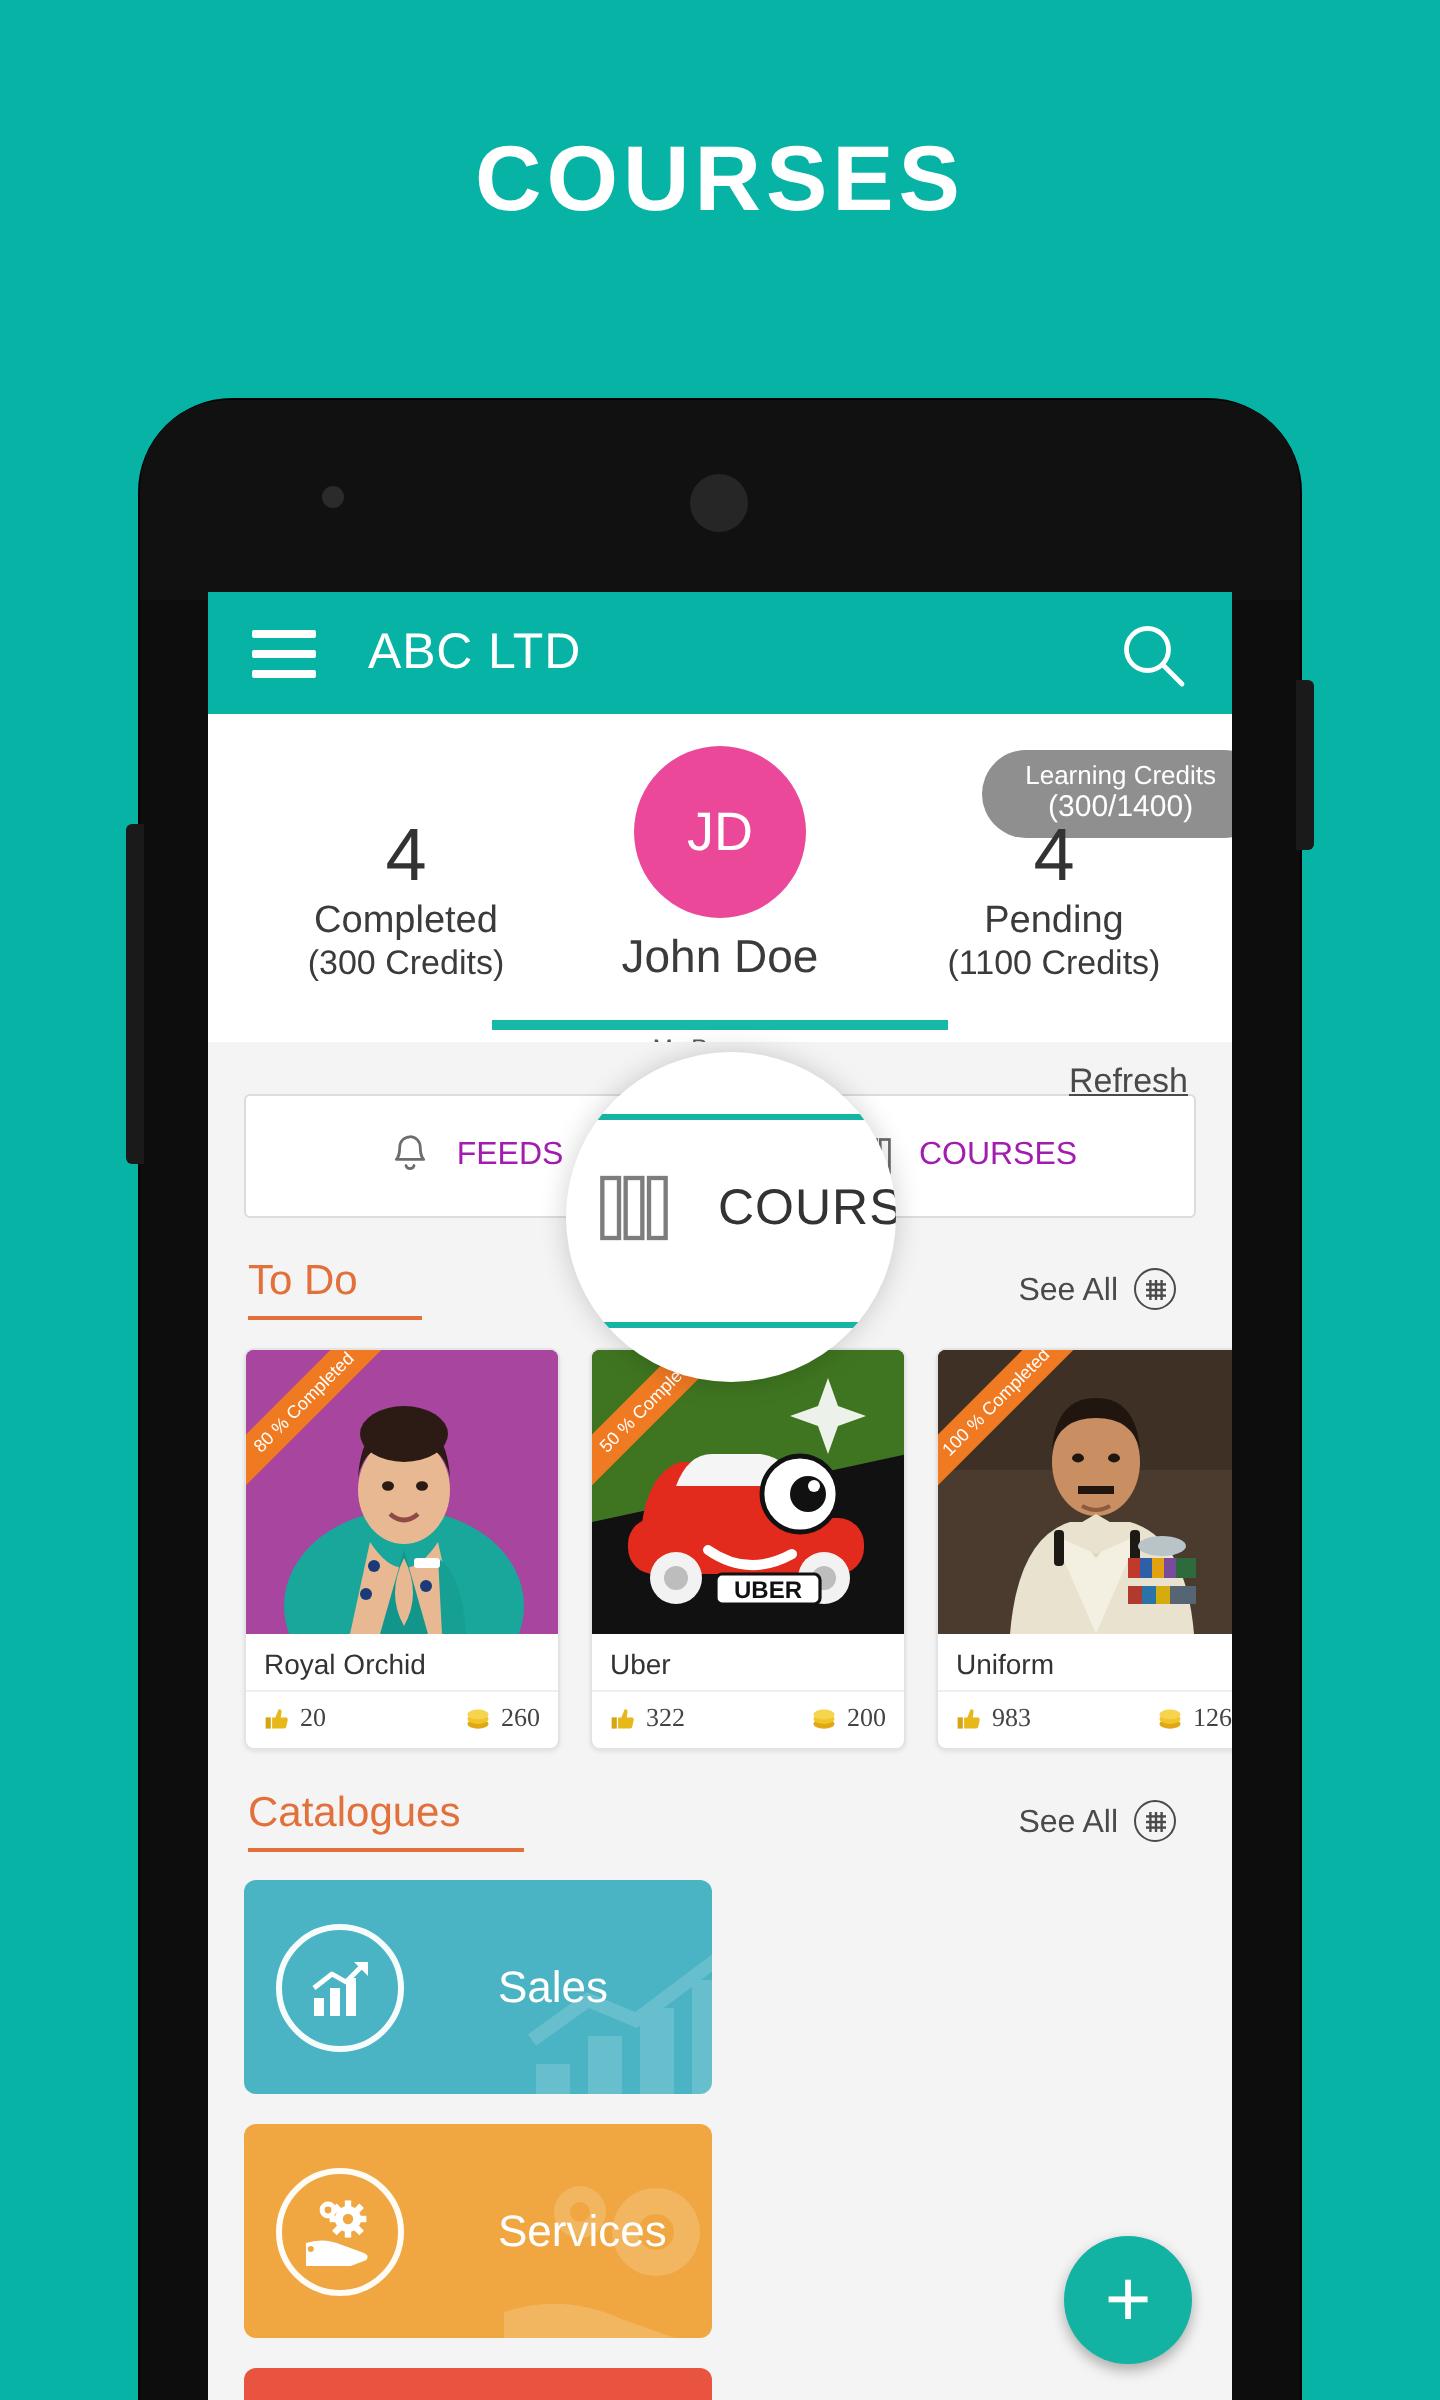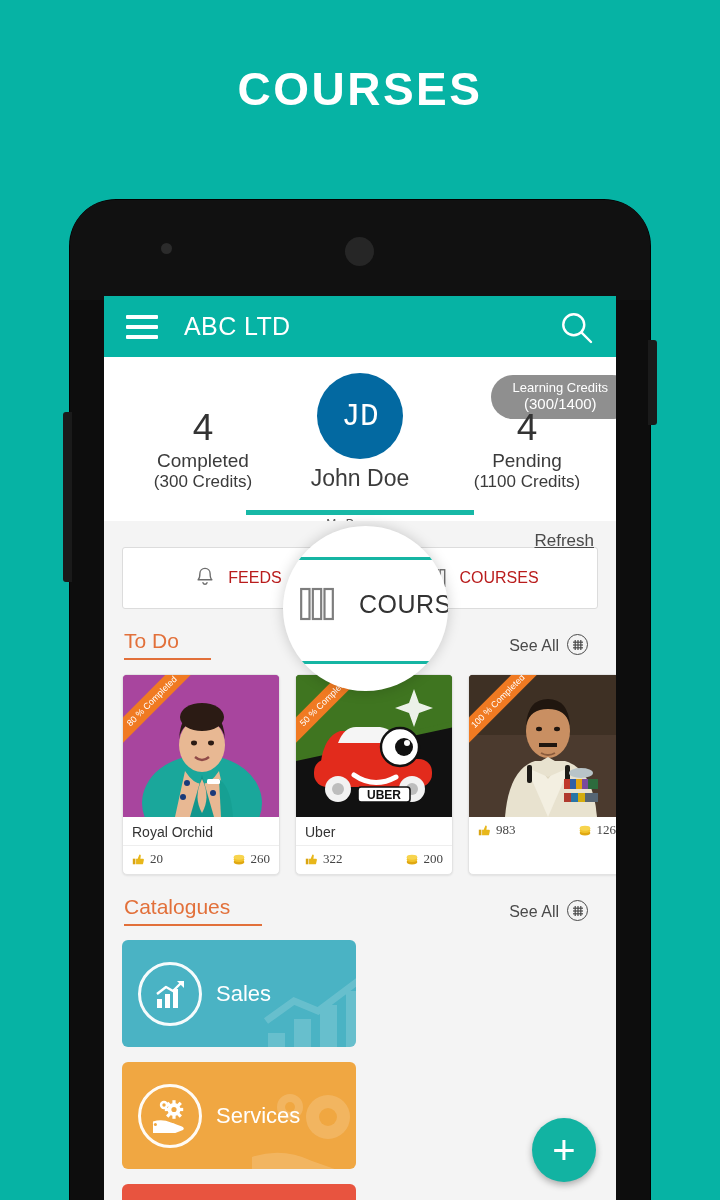--- a/index.html
+++ b/index.html
@@ -111,24 +111,24 @@
   }
   .credits-badge .l1 { font-size: 13px; }
   .credits-badge .l2 { font-size: 15px; }
 
   .avatar {
     position: absolute;
     left: 50%; transform: translateX(-50%);
     top: 16px;
     width: 86px; height: 86px;
     border-radius: 50%;
-    background: #0369a1;
+    background: #ec4899;
     color: #ffffff;
-    font-size: 31px;
-    display: flex; align-items: center; justify-content: center; font-family: Liberation Mono, monospace;
+    font-size: 27px;
+    display: flex; align-items: center; justify-content: center;
   }
   .stat {
     position: absolute;
     top: 52px;
     text-align: center;
     color: #3b3b3b;
   }
   .stat.left  { left: 24px;  width: 150px; }
   .stat.right { right: 14px; width: 150px; }
   .stat .num { font-size: 37px; font-weight: normal; line-height: 1.05; color: #333; }
@@ -178,21 +178,21 @@
     flex: 1;
     background: #ffffff;
     border: 1px solid #dcdcdc;
     border-radius: 3px;
     height: 62px;
     display: flex;
     align-items: center;
     justify-content: center;
     gap: 12px;
     font-size: 16px;
-    color: #b91c1c;
+    color: #a21caf;
   }
   .tab svg { flex: none; }
 
   
   .sec-head {
     display: flex;
     align-items: center;
     justify-content: space-between;
     padding: 14px 28px 0 20px;
     background: #f4f4f4;
@@ -285,21 +285,21 @@
     overflow: hidden;
   }
   .cat-tile .ring {
     width: 64px; height: 64px;
     border: 3px solid rgba(255,255,255,.95);
     border-radius: 50%;
     display: flex; align-items: center; justify-content: center;
     flex: none;
     z-index: 2;
   }
-  .cat-label { font-size: 22px; z-index: 2; }
+  .cat-label { font-size: 22px; z-index: 2; margin-left: 33px; }
   .cat-ghost {
     position: absolute;
     right: -14px; bottom: -24px;
     opacity: .16;
     z-index: 1;
   }
 
   
   .fab {
     position: absolute;
@@ -560,20 +560,21 @@
             <rect x="95" y="118" width="34" height="9" fill="#8a7a5a"></rect>
             <rect x="95" y="118" width="7" height="9" fill="#b03a2e"></rect>
             <rect x="102" y="118" width="7" height="9" fill="#2874a6"></rect>
             <rect x="109" y="118" width="7" height="9" fill="#d4ac0d"></rect>
             <rect x="116" y="118" width="13" height="9" fill="#566573"></rect>
           </g>
           <ellipse cx="112" cy="98" rx="12" ry="5" fill="#b8c4c8"></ellipse>
         </svg>
         <div class="ribbon">100 % Completed</div>
       </div>
+      <div class="card-name">Uniform</div>
       <div class="card-meta">
         <span class="meta-item">
           <svg width="13" height="13" viewBox="0 0 16 16">
             <path d="M5 7h2l2-5a1.4 1.4 0 0 1 1.8 1.6L10.3 7h3a1.3 1.3 0 0 1 1.3 1.6l-.9 4.2a1.4 1.4 0 0 1-1.4 1.1H5z" fill="#e8b71a"></path>
             <rect x="1" y="7" width="3.2" height="6.9" fill="#d9a412"></rect>
           </svg>
           <span>983</span>
         </span>
         <span class="meta-item">
           <svg width="14" height="13" viewBox="0 0 16 16">

